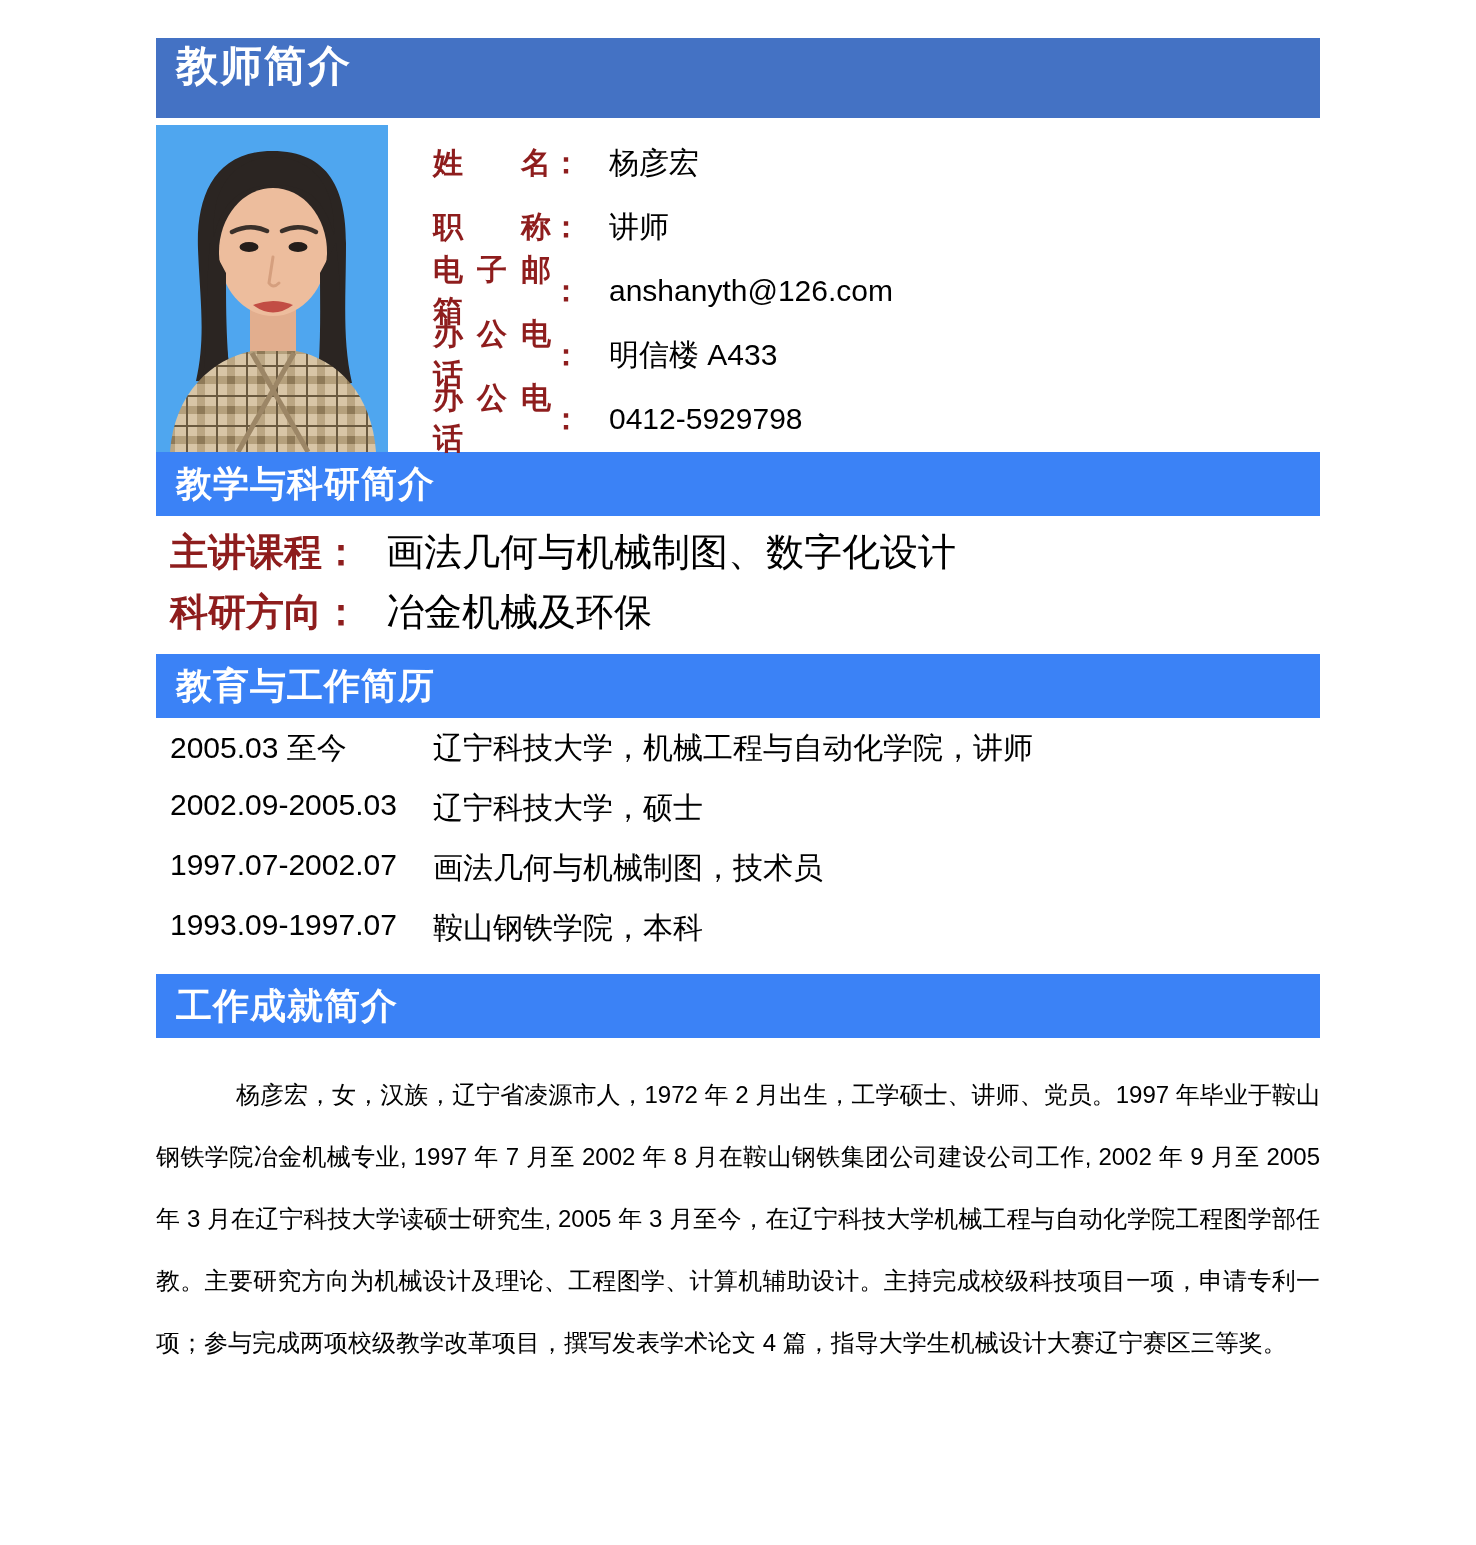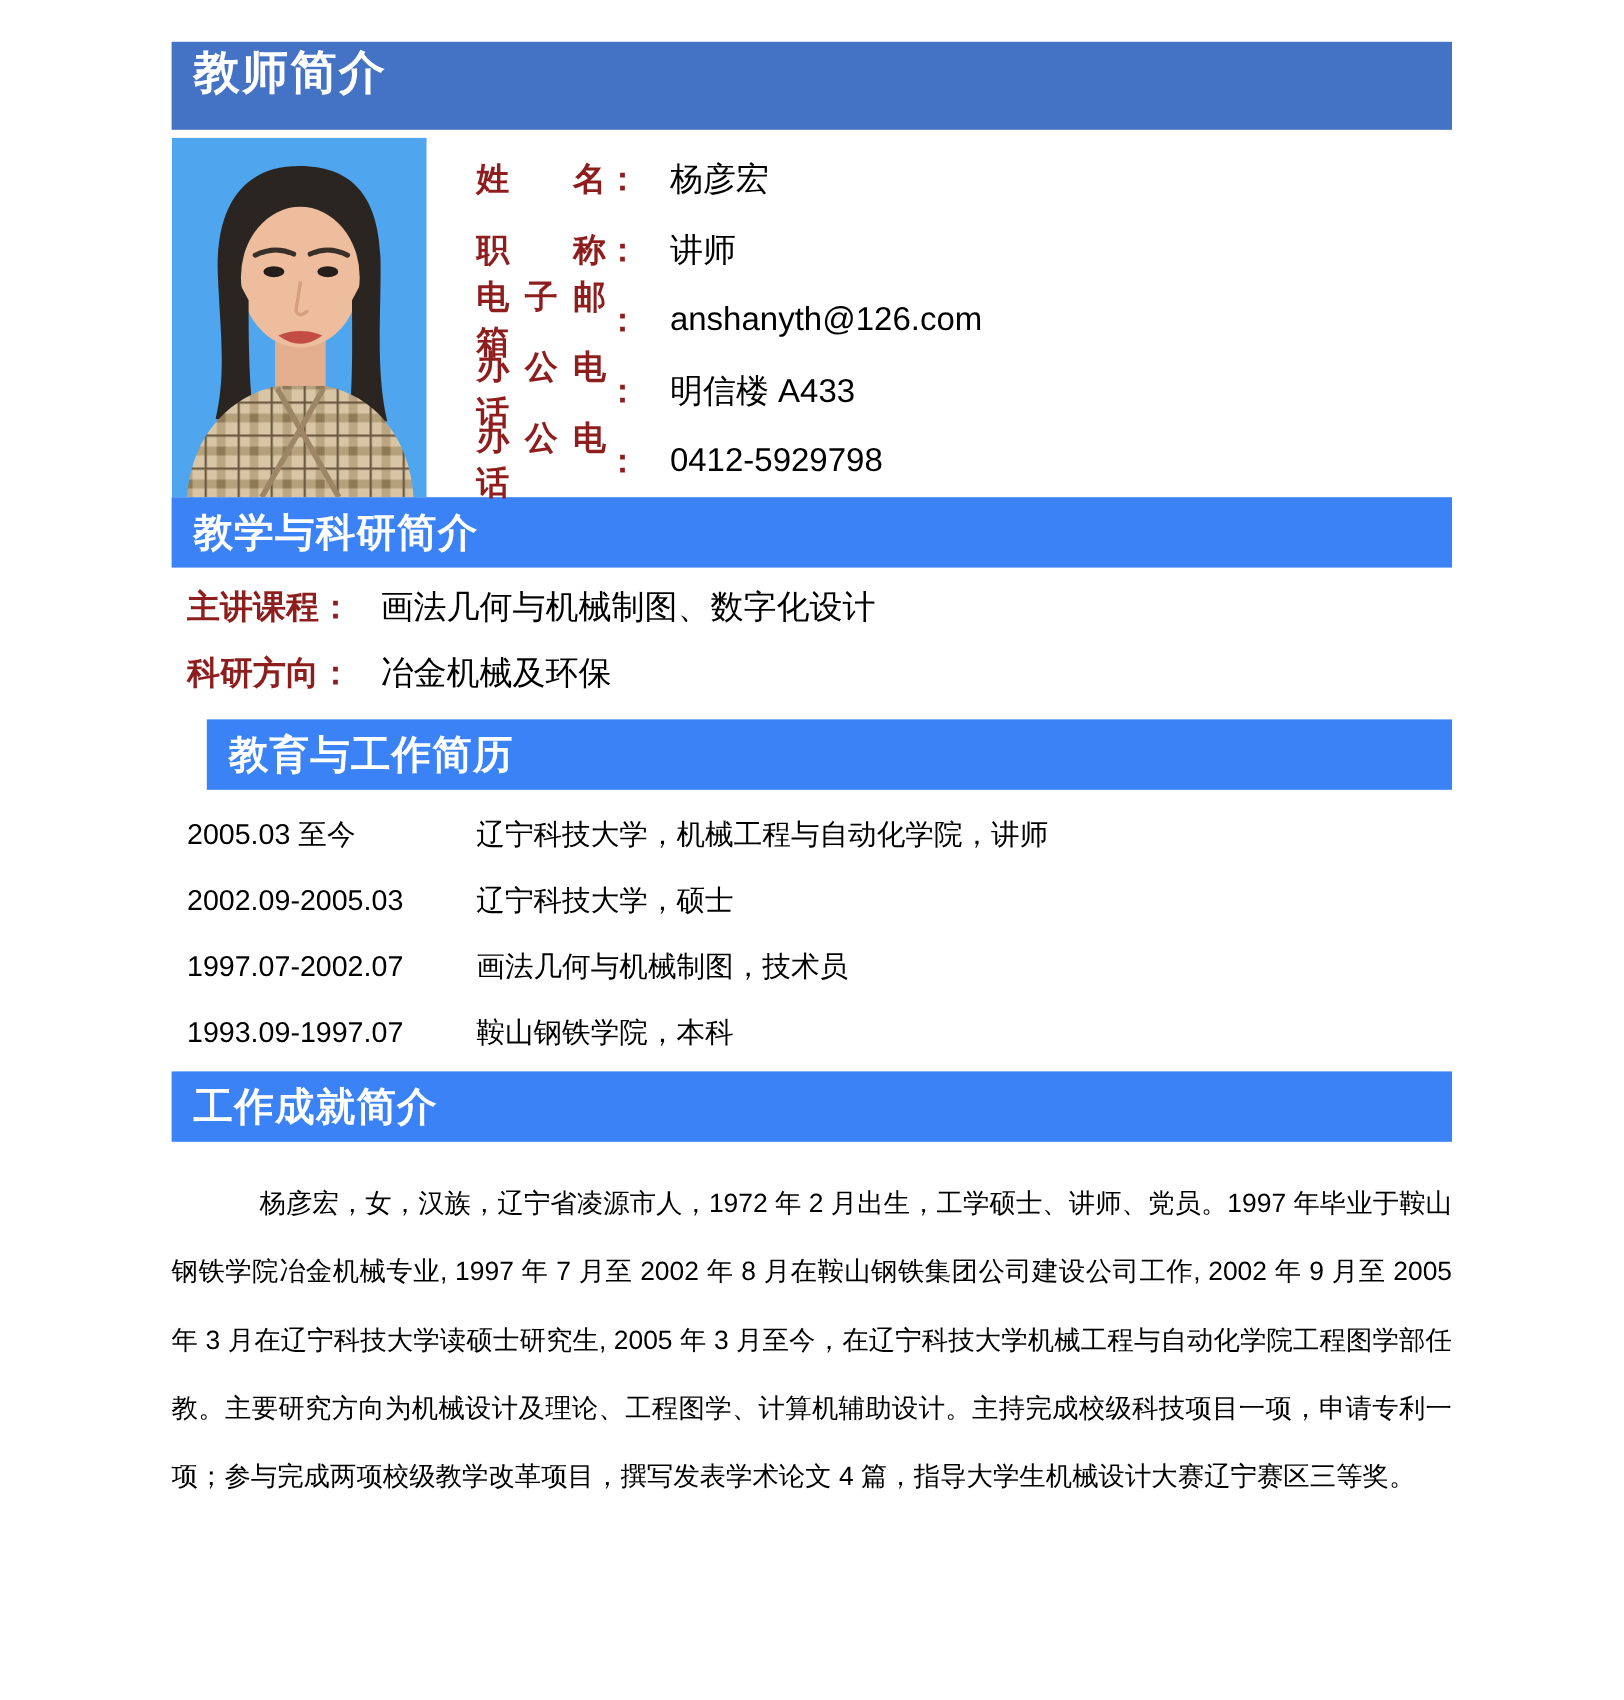--- a/index.html
+++ b/index.html
@@ -76,43 +76,43 @@
   .info-value {
     margin-left: 28px;
     color: #000000;
   }
   
   .tr-block { padding: 6px 0 4px 14px; }
   .tr-row {
     height: 60px;
     display: flex;
     align-items: center;
-    font-size: 30px;
+    font-size: 38px;
   }
   .tr-value { margin-left: 26px; }
   
   .edu-block { padding: 10px 0 6px 14px; }
   .edu-row {
     height: 60px;
     display: flex;
-    align-items: center;
-    font-size: 26px;
+    align-items: flex-start;
+    font-size: 30px;
   }
   .edu-period { width: 263px; flex: none; }
   .edu-desc { flex: 1; }
   
   .para {
     margin-top: 26px;
     font-size: 24px;
     line-height: 62px;
     text-align: justify;
     text-indent: 80px;
     color: #000000;
   }
-  .mt8 { margin-top: 8px; margin-left: 32px; }
+  .mt8 { margin-top: 8px; }
   .mt10 { margin-top: 0; }
 </style>
 </head>
 <body>
 
 <div class="doc">
 
   <div class="title-bar">
     <span>教师简介</span>
   </div>

